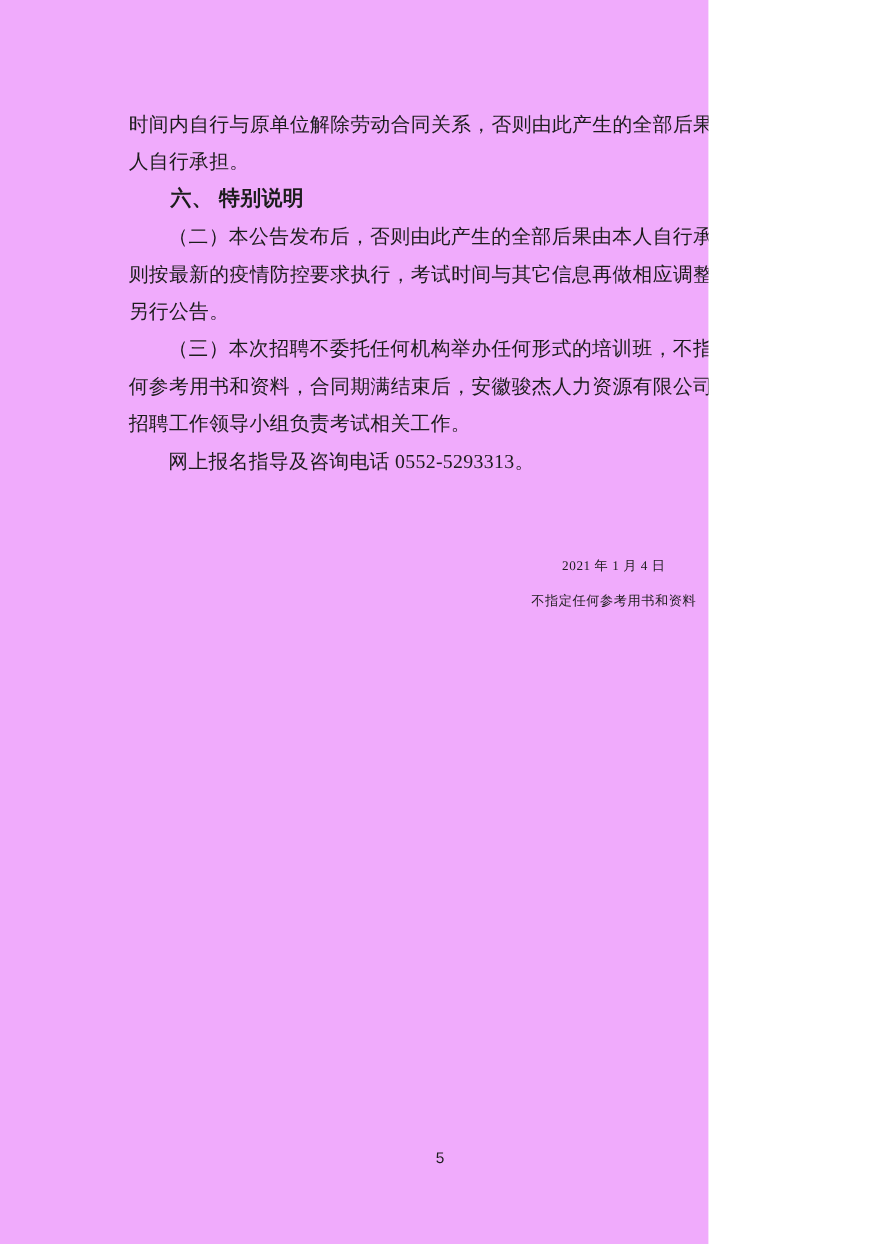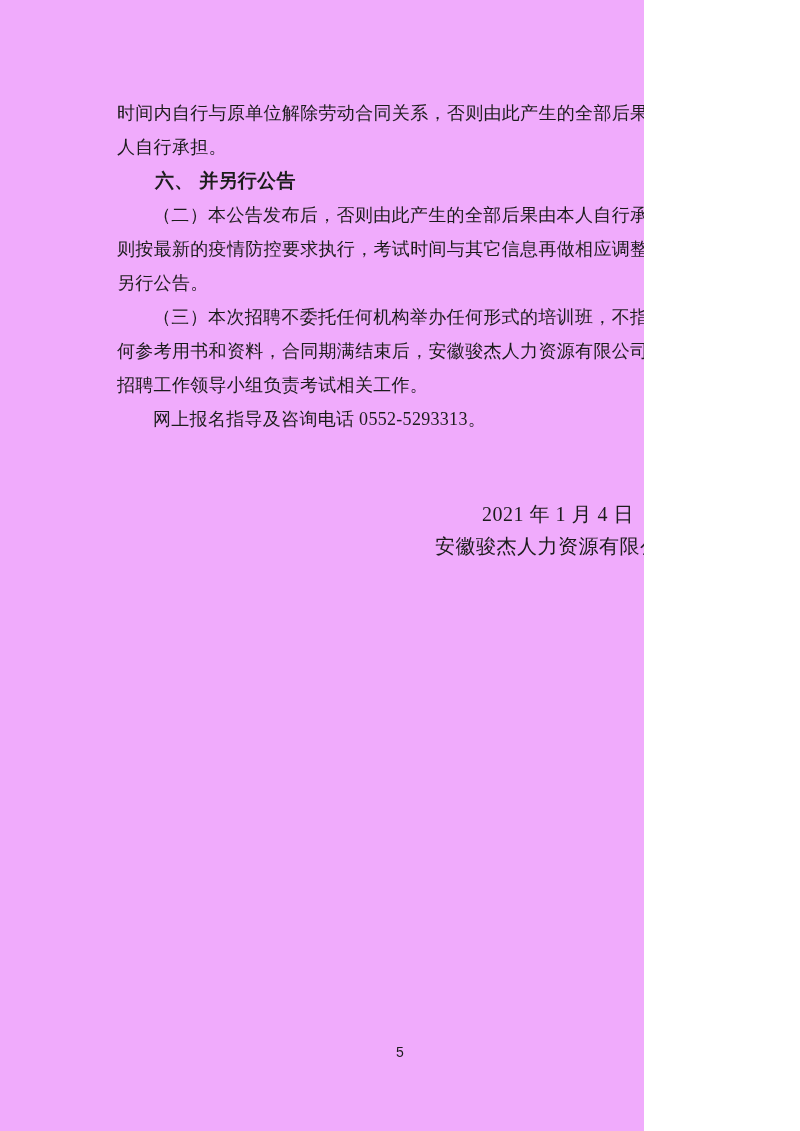--- a/index.html
+++ b/index.html
@@ -38,46 +38,46 @@
     font-size: 19px;
   }
   .signature {
     margin-top: 62px;
     margin-left: 291px;
     width: 300px;
     text-align: center;
   }
   .signature p {
     margin: 0;
-    font-size: 20px;
+    font-size: 12px;
     line-height: 32px;
     letter-spacing: 0.5px;
   }
   .page-number {
     position: absolute;
     left: 0;
     top: 1044px;
     width: 800px;
     text-align: center;
     font-size: 14px;
     font-family: "Liberation Sans", "DejaVu Sans", sans-serif;
     color: #1c1c1c;
   }
 </style>
 </head>
 <body>
 
 <div class="page">
   <div class="content">
     <p class="para">时间内自行与原单位解除劳动合同关系，否则由此产生的全部后果由本人自行承担。</p>
-    <p class="para indent heading">六、 并另行公告</p>
+    <p class="para indent heading">六、 特别说明</p>
     <p class="para indent">（二）本公告发布后，否则由此产生的全部后果由本人自行承担，则按最新的疫情防控要求执行，考试时间与其它信息再做相应调整，并另行公告。</p>
     <p class="para indent">（三）本次招聘不委托任何机构举办任何形式的培训班，不指定任何参考用书和资料，合同期满结束后，安徽骏杰人力资源有限公司成立招聘工作领导小组负责考试相关工作。</p>
     <p class="para indent">网上报名指导及咨询电话 0552-5293313。</p>
 
     <div class="signature">
       <p>2021 年 1 月 4 日</p>
-      <p>安徽骏杰人力资源有限公司</p>
+      <p>不指定任何参考用书和资料</p>
     </div>
   </div>
 
   <div class="page-number">5</div>
 </div>
 
 </body></html>

